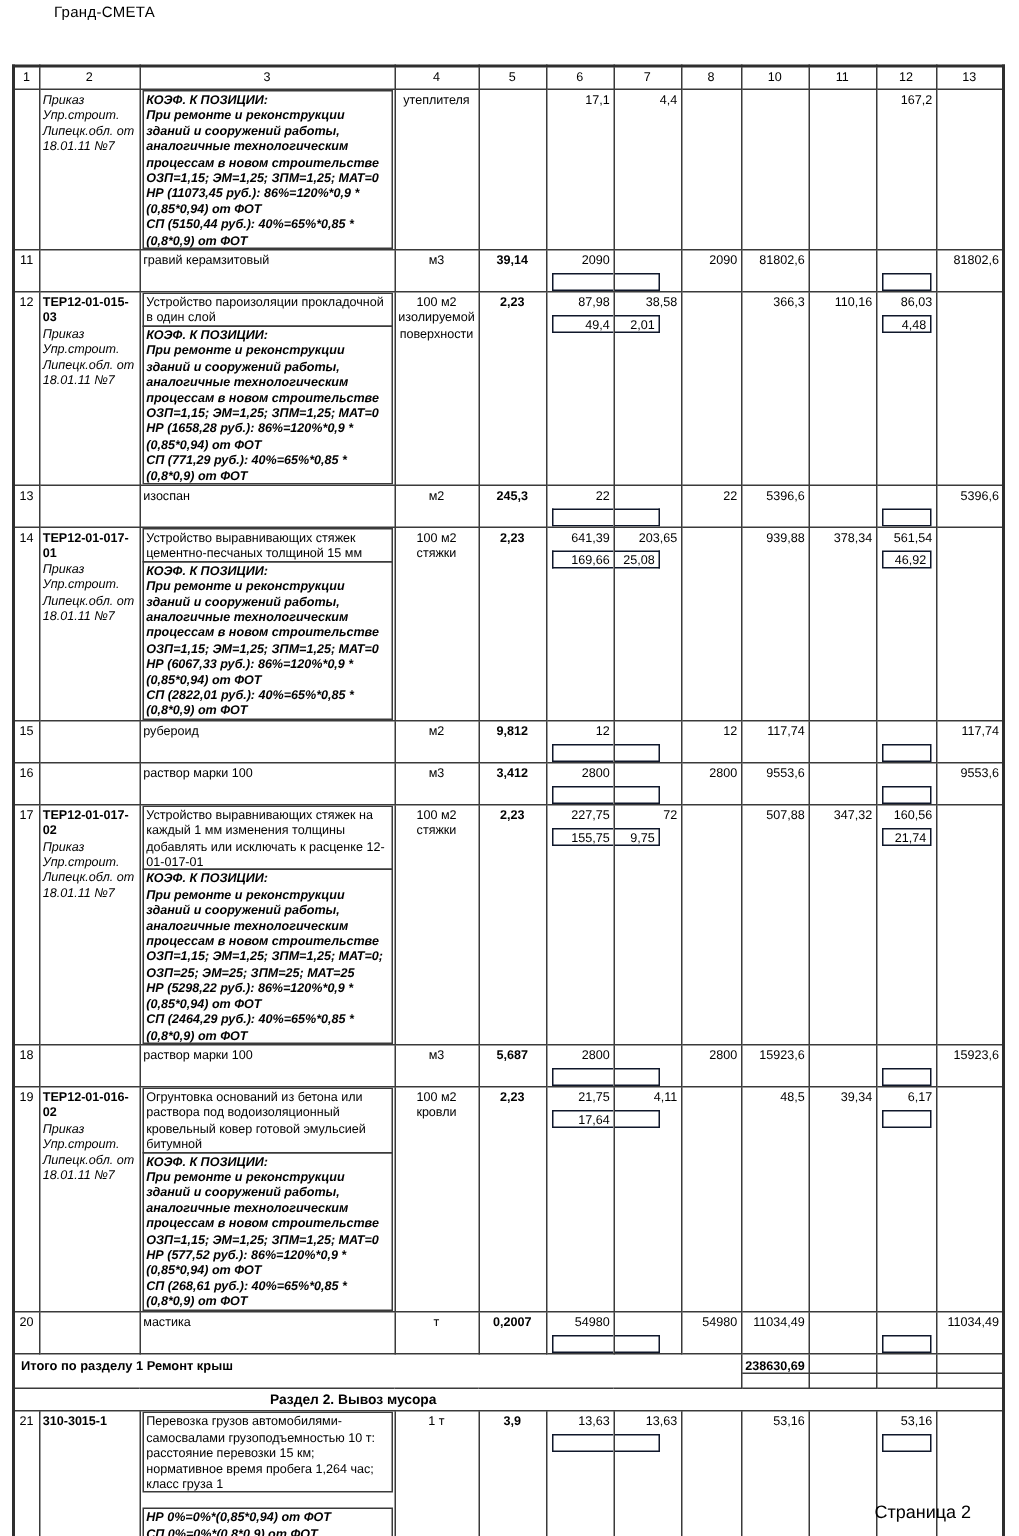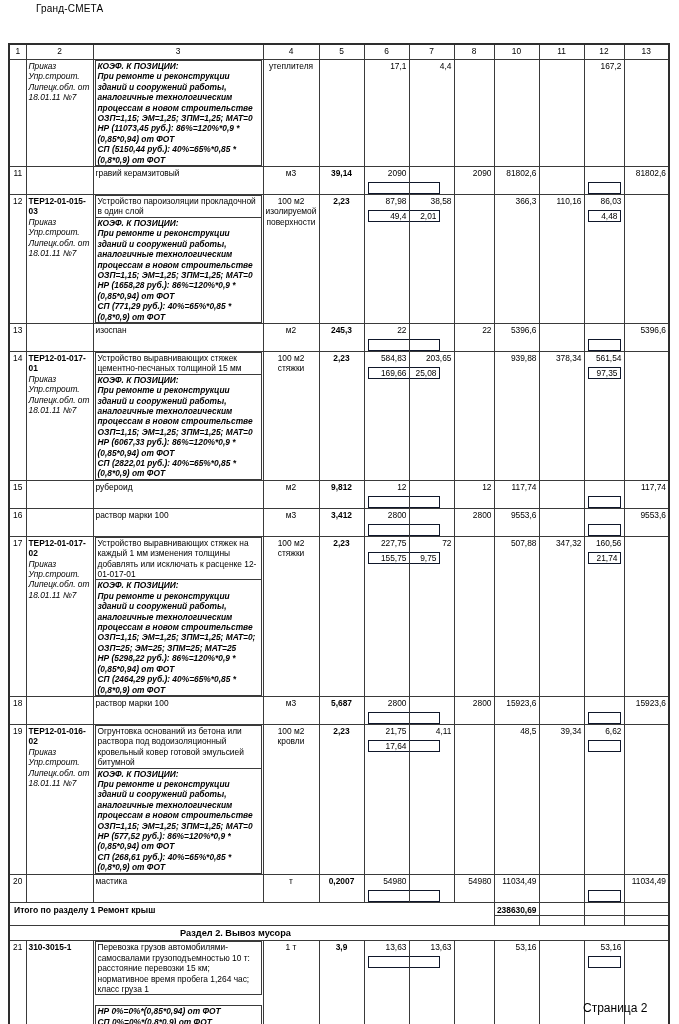--- a/index.html
+++ b/index.html
@@ -211,33 +211,33 @@
           <div class="kbox after">
             <div>КОЭФ. К ПОЗИЦИИ:</div>
             <div>При ремонте и реконструкции зданий и сооружений работы, аналогичные технологическим процессам в новом строительстве ОЗП=1,15; ЭМ=1,25; ЗПМ=1,25; МАТ=0</div>
             <div>НР (6067,33 руб.): 86%=120%*0,9 * (0,85*0,94) от ФОТ</div>
             <div>СП (2822,01 руб.): 40%=65%*0,85 * (0,8*0,9) от ФОТ</div>
           </div>
         </td>
         <td class="c4">100 м2 стяжки</td>
         <td class="c5">2,23</td>
         <td class="vcell">
-          <div class="val">584,83</div>
+          <div class="val">641,39</div>
           <div class="sbox s6">169,66</div>
         </td>
         <td class="vcell">
           <div class="val">203,65</div>
           <div class="sbox s7">25,08</div>
         </td>
         <td class="rval"></td>
         <td class="rval">939,88</td>
         <td class="rval">378,34</td>
         <td class="vcell">
           <div class="val">561,54</div>
-          <div class="sbox s12">97,35</div>
+          <div class="sbox s12">46,92</div>
         </td>
         <td class="rval"></td>
       </tr>
       <tr class="pos">
         <td class="c1">15</td>
         <td class="c2"></td>
         <td class="c3">
           <div class="plaindesc">рубероид</div>
         </td>
         <td class="c4">м2</td>
@@ -372,21 +372,21 @@
           <div class="sbox s6">17,64</div>
         </td>
         <td class="vcell">
           <div class="val">4,11</div>
           <div class="sbox s7"></div>
         </td>
         <td class="rval"></td>
         <td class="rval">48,5</td>
         <td class="rval">39,34</td>
         <td class="vcell">
-          <div class="val">6,62</div>
+          <div class="val">6,17</div>
           <div class="sbox s12"></div>
         </td>
         <td class="rval"></td>
       </tr>
       <tr class="pos">
         <td class="c1">20</td>
         <td class="c2"></td>
         <td class="c3">
           <div class="plaindesc">мастика</div>
         </td>

